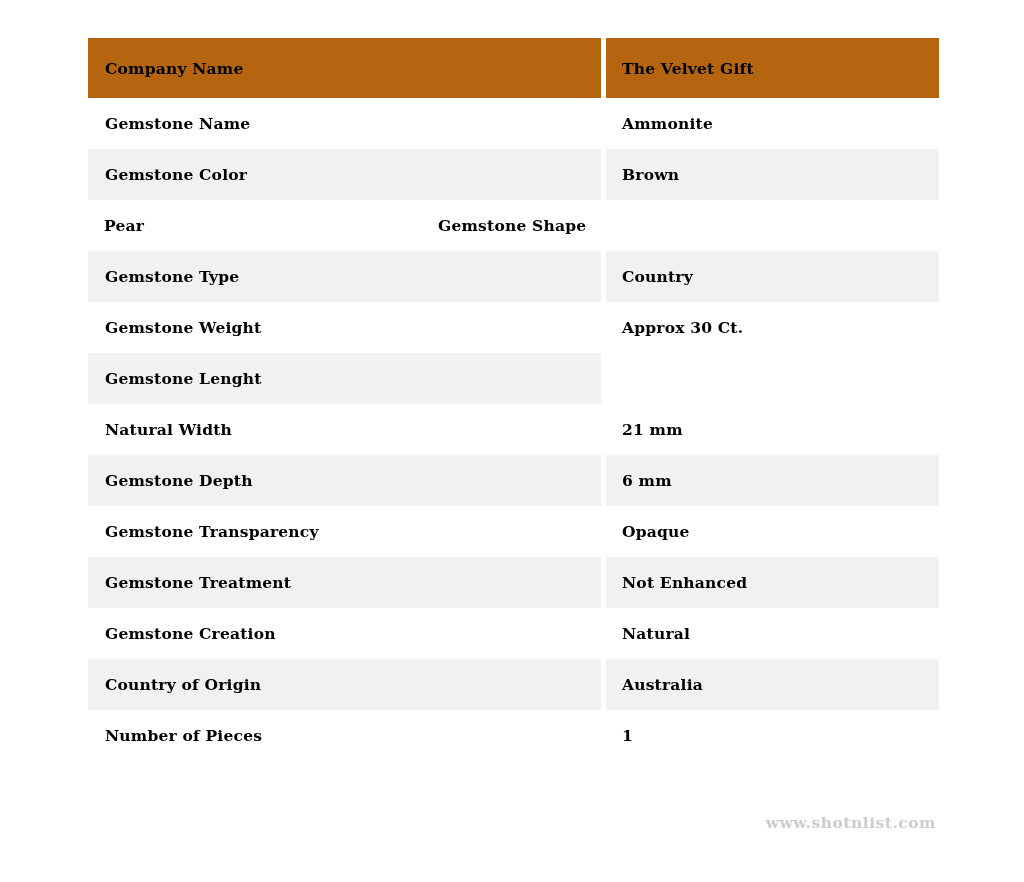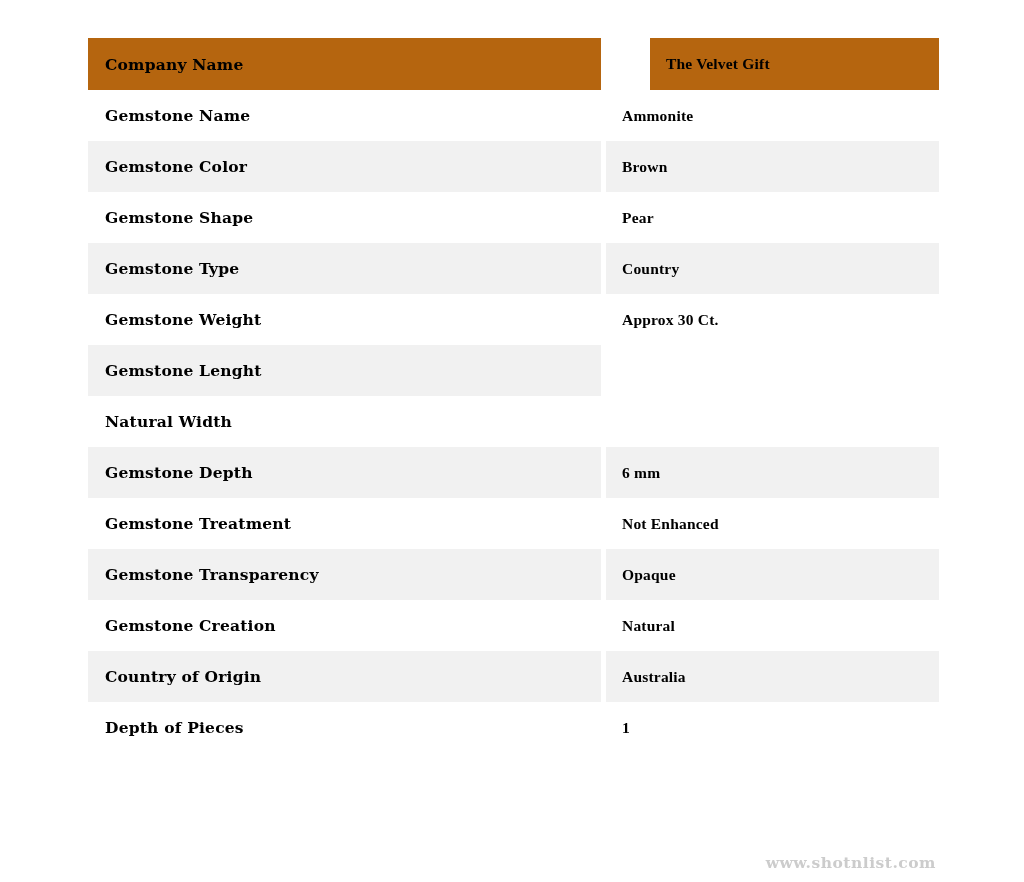--- a/index.html
+++ b/index.html
@@ -16,53 +16,51 @@
     left: 88px;
     top: 38px;
     width: 851px;
   }
   .row {
     display: flex;
     width: 100%;
     height: 51px;
   }
   .row.header-row {
-    height: 52px;
-    gap: 44px;
+    height: 60px;
   }
   .cell {
     display: flex;
     align-items: center;
     font-weight: 700;
     font-size: 15.5px;
     color: #000000;
     letter-spacing: 0.2px;
   }
   .cell.label-cell {
     width: 513px;
     padding-left: 17px;
     margin-right: 5px; 
   }
   .cell.value-cell {
     flex: 1;
     padding-left: 16px;
-    font-family: Liberation Serif, serif;
   }
   .header-row .cell {
     background: #B5650F;
   }
   .body-row:nth-child(odd) .cell {
     background: #F1F1F1;
   }
   .body-row:nth-child(even) .cell {
     background: #FFFFFF;
   }
   .watermark {
     position: absolute;
-    top: 853px;
+    top: 813px;
     right: 88px;
     font-weight: 700;
     font-size: 15.5px;
     color: #CCCCCC;
     letter-spacing: 0.5px;
   }
 </style>
 </head>
 <body>
 
@@ -75,57 +73,58 @@
 
   <div class="row body-row">
     <div class="cell label-cell">Gemstone Name</div>
     <div class="cell value-cell">Ammonite</div>
   </div>
   <div class="row body-row">
     <div class="cell label-cell">Gemstone Color</div>
     <div class="cell value-cell">Brown</div>
   </div>
   <div class="row body-row">
+    <div class="cell value-cell">Pear</div>
     <div class="cell label-cell">Gemstone Shape</div>
-    <div class="cell value-cell">Pear</div>
   </div>
   <div class="row body-row">
     <div class="cell label-cell">Gemstone Type</div>
     <div class="cell value-cell">Country</div>
   </div>
   <div class="row body-row">
     <div class="cell label-cell">Gemstone Weight</div>
     <div class="cell value-cell">Approx 30 Ct.</div>
   </div>
   <div class="row body-row">
     <div class="cell label-cell">Gemstone Lenght</div>
   </div>
   <div class="row body-row">
     <div class="cell label-cell">Natural Width</div>
+    <div class="cell value-cell">21 mm</div>
   </div>
   <div class="row body-row">
     <div class="cell label-cell">Gemstone Depth</div>
     <div class="cell value-cell">6 mm</div>
   </div>
   <div class="row body-row">
+    <div class="cell label-cell">Gemstone Transparency</div>
+    <div class="cell value-cell">Opaque</div>
+  </div>
+  <div class="row body-row">
     <div class="cell label-cell">Gemstone Treatment</div>
     <div class="cell value-cell">Not Enhanced</div>
-  </div>
-  <div class="row body-row">
-    <div class="cell label-cell">Gemstone Transparency</div>
-    <div class="cell value-cell">Opaque</div>
   </div>
   <div class="row body-row">
     <div class="cell label-cell">Gemstone Creation</div>
     <div class="cell value-cell">Natural</div>
   </div>
   <div class="row body-row">
     <div class="cell label-cell">Country of Origin</div>
     <div class="cell value-cell">Australia</div>
   </div>
   <div class="row body-row">
-    <div class="cell label-cell">Depth of Pieces</div>
+    <div class="cell label-cell">Number of Pieces</div>
     <div class="cell value-cell">1</div>
   </div>
 
 </div>
 
 <div class="watermark">www.shotnlist.com</div>
 
 </body></html>

